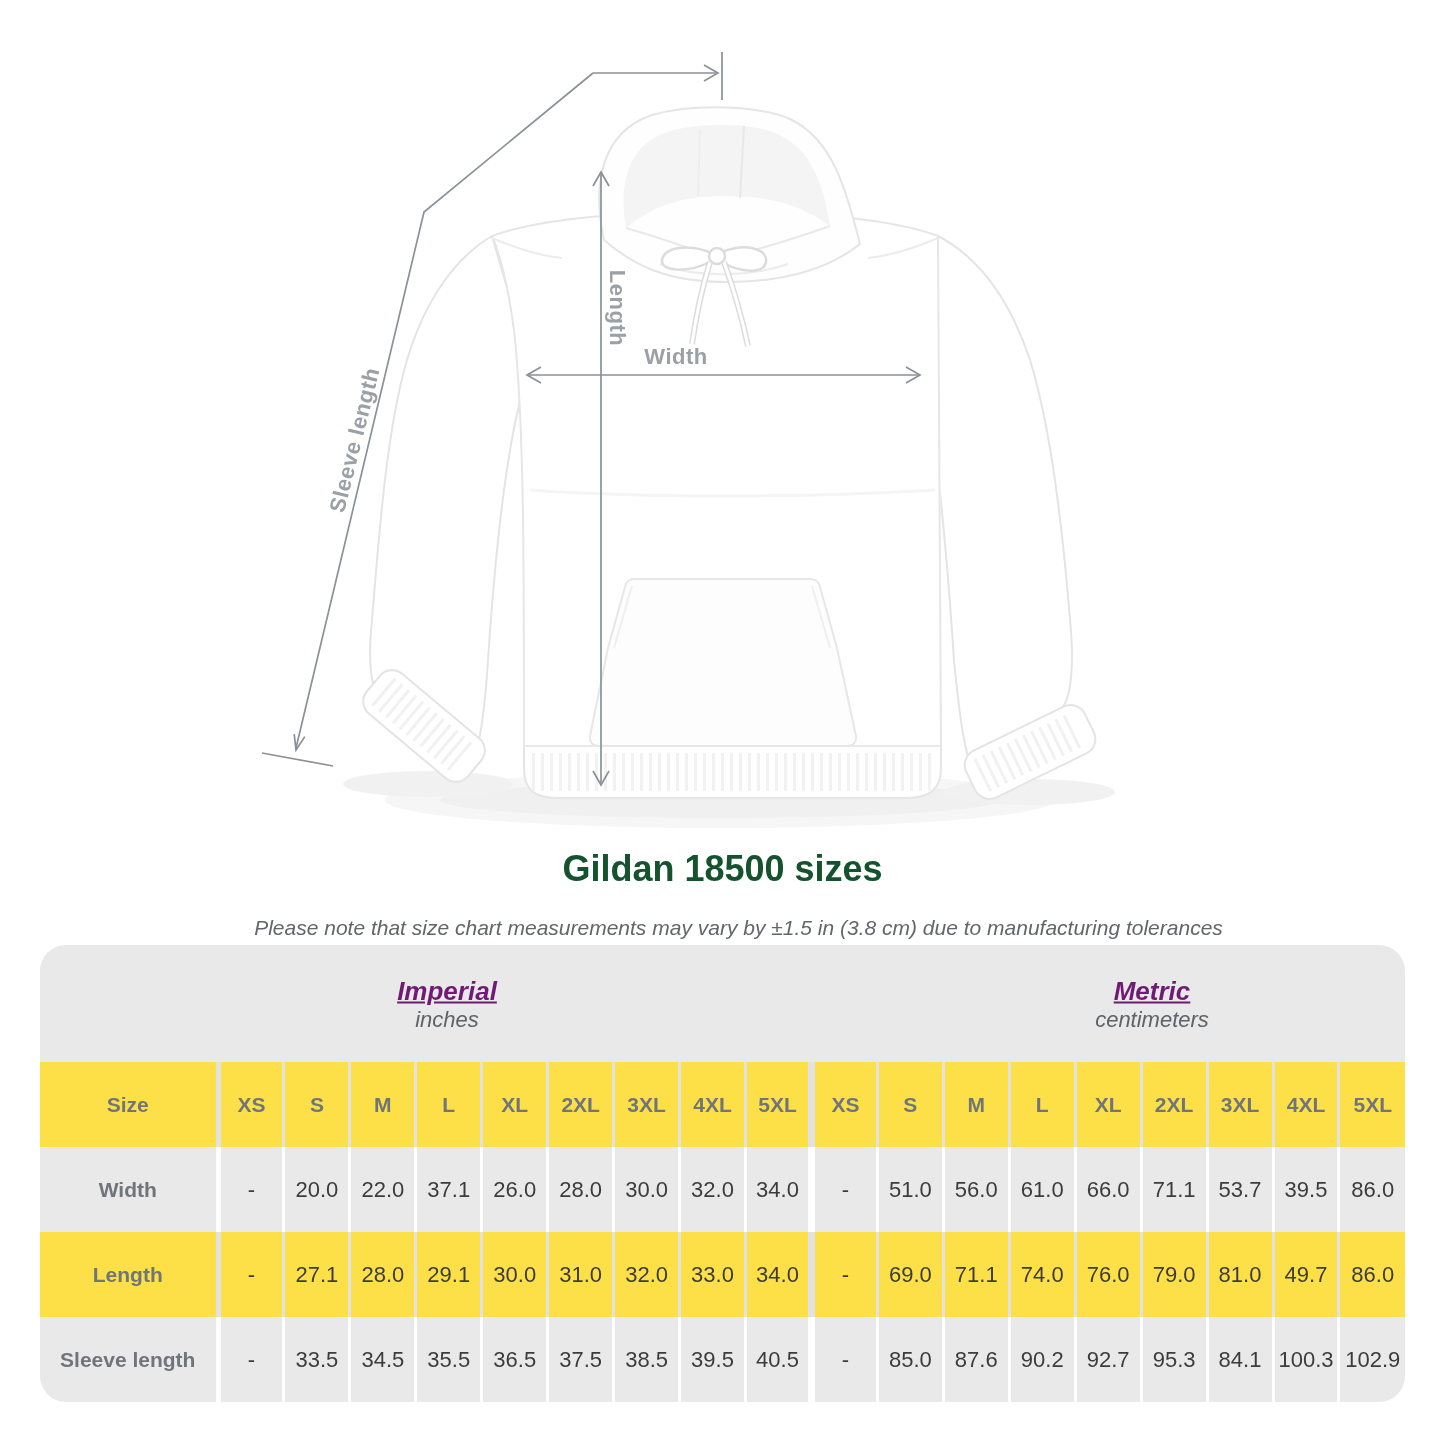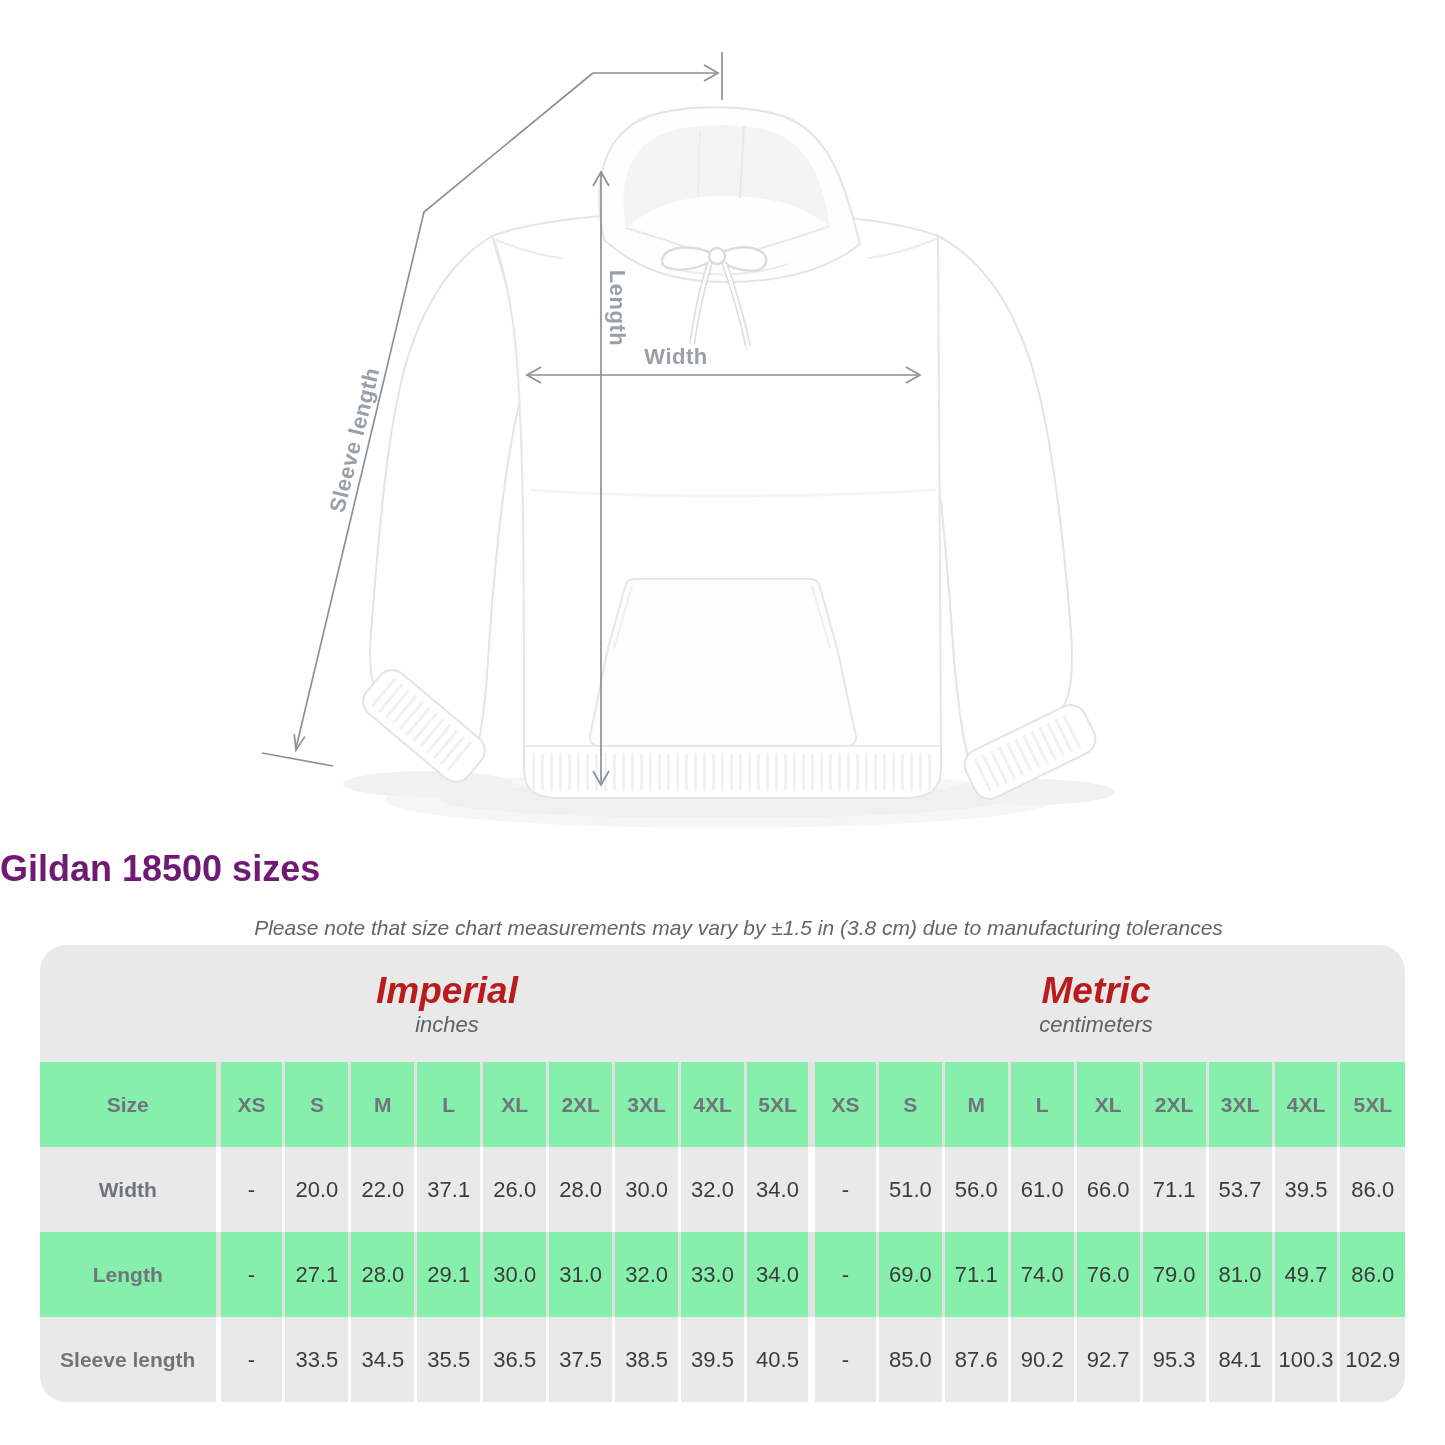--- a/index.html
+++ b/index.html
@@ -3,43 +3,43 @@
 <meta charset="utf-8">
 <style>
   html,body{margin:0;padding:0;background:#fff;}
   .page{position:relative;width:1445px;height:1445px;background:#fff;overflow:hidden;
         font-family:"Liberation Sans",sans-serif;}
   .diagram-svg{position:absolute;left:0;top:0;}
   .lbl{position:absolute;font-weight:700;font-size:22px;color:#9aa0a5;letter-spacing:.5px;white-space:nowrap;}
   .lbl-length{left:617px;top:308px;transform:translate(-50%,-50%) rotate(90deg);}
   .lbl-width{left:676px;top:357px;transform:translate(-50%,-50%);}
   .lbl-sleeve{left:355px;top:440px;transform:translate(-50%,-50%) rotate(-76deg);}
-  .title{position:absolute;left:0;top:848px;width:100%;margin:0;
-         font-size:36px;font-weight:700;color:#701a75;}
+  .title{position:absolute;left:0;top:848px;width:100%;margin:0;text-align:center;
+         font-size:36px;font-weight:700;color:#14532d;}
   .subtitle{position:absolute;left:0;top:900px;width:100%;margin:16px;text-align:center;
             font-style:italic;font-size:21px;color:#60666b;}
   .table-card{position:absolute;left:40px;top:945px;width:1365px;height:457px;
               border-radius:26px;overflow:hidden;}
   .unit-band{position:relative;height:117px;background:#e9e9e9;}
   .ug{position:absolute;top:50%;transform:translate(-50%,-50%);text-align:center;}
   .ug-imperial{left:407px;}
-  .ug-metric{left:1056px;}
-  .uname{font-style:italic;font-weight:700;font-size:37px;color:#b91c1c;}
+  .ug-metric{left:1112px;}
+  .uname{font-style:italic;font-weight:700;font-size:26px;color:#701a75;text-decoration:underline;}
   .usub{font-style:italic;font-size:22px;color:#5d6368;}
   table.size-table{width:100%;border-collapse:collapse;table-layout:fixed;}
   .size-table th,.size-table td{height:85px;padding:0;text-align:center;vertical-align:middle;
       border-left:3px solid transparent;}
   .size-table th{font-size:21px;font-weight:700;color:#6f757b;}
   .size-table td{font-size:22px;font-weight:400;color:#3c3c3c;}
   .size-table td.c-lab{font-size:21px;font-weight:700;color:#6f757b;}
   .c-lab{border-left:none !important;}
   .c-first{border-left-width:5px !important;}
   .c-unit{border-left-width:7px !important;}
   .r-head th,.r-white td{border-left-color:#e2e2e2;}
-  .r-head,.r-white{background:#86efac;}
+  .r-head,.r-white{background:#fde047;}
   .r-gray{background:#e9e9e9;}
   .r-gray td{border-left-color:#ffffff;}
   .col-lab{width:178px;}
 </style>
 </head>
 <body>
 
 <div class="page">
 
   <svg class="diagram-svg" width="1445" height="940" viewBox="0 0 1445 940">

